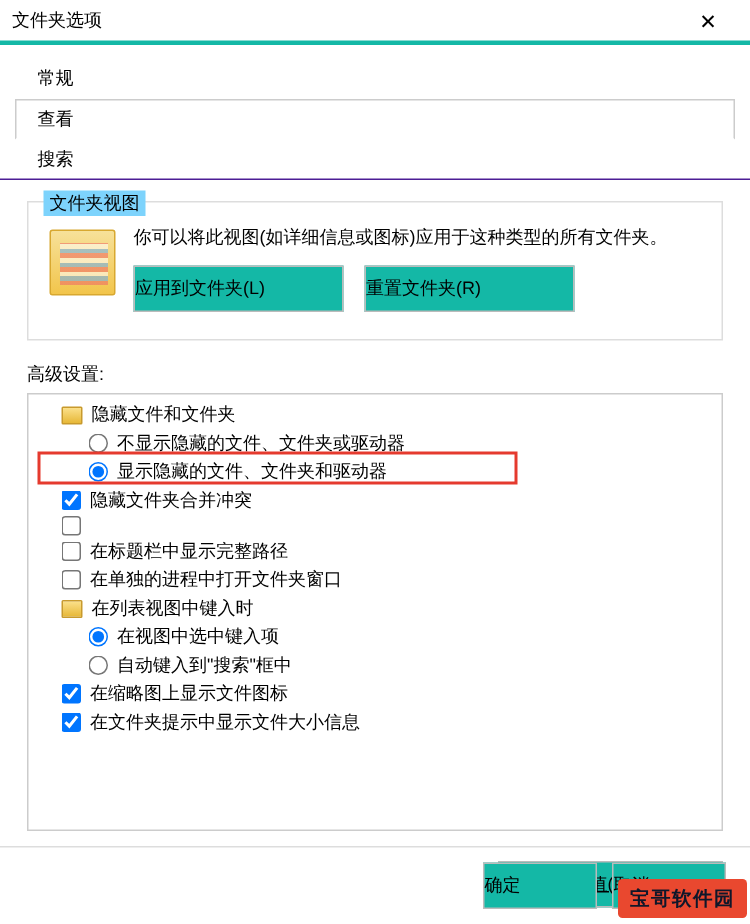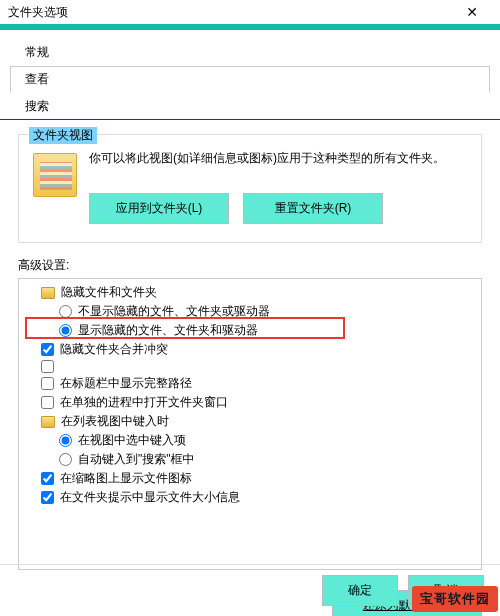--- a/index.html
+++ b/index.html
@@ -1,32 +1,32 @@
 <!DOCTYPE html>
 <html><head>
 <meta charset="utf-8">
 <style>
 * { box-sizing: border-box; margin: 0; padding: 0; }
 body { font-family: "Microsoft YaHei", "Segoe UI", sans-serif; font-size: 12px; background: #fff; width: 500px; height: 616px; overflow: hidden; position: relative; }
-.titlebar { height: 30px; display: flex; align-items: center; padding: 0 8px; border-bottom: 6px solid #14b8a6; }
+.titlebar { height: 30px; display: flex; align-items: center; padding: 0 8px; border-bottom: 3px solid #14b8a6; }
 .titlebar-text { flex: 1; font-size: 12px; }
 .close-btn { width: 40px; height: 28px; display: flex; align-items: center; justify-content: center; cursor: pointer; font-size: 14px; }
 .tabs { display: flex; padding: 8px 10px 0 10px; border-bottom: 1px solid #4c1d95; flex-direction: column; }
 .tab { padding: 4px 14px; border: 1px solid transparent; cursor: pointer; position: relative; bottom: -1px; }
 .tab.active { border: 1px solid #ccc; border-bottom: 1px solid #fff; background: #fff; }
 .content { padding: 14px 18px 10px 18px; }
 .section-label { font-size: 12px; margin-bottom: 8px; }
 .view-section { border: 1px solid #ddd; padding: 14px 14px 18px 14px; margin-bottom: 14px; position: relative; }
 .view-section .section-label { position: absolute; top: -8px; left: 10px; background: #7dd3fc; padding: 0 4px; }
 .view-row { display: flex; gap: 12px; align-items: flex-start; }
 .folder-icon { width: 44px; height: 44px; background: linear-gradient(#f7e19a,#f2c54b); border: 1px solid #d8a830; border-radius: 2px; position: relative; flex-shrink: 0; margin-top: 4px; }
 .folder-icon::after { content: ""; position: absolute; left: 6px; top: 8px; width: 32px; height: 28px; background: repeating-linear-gradient(0deg,#e66,#e66 3px,#6ae 3px,#6ae 6px,#fff 6px,#fff 9px); opacity: .55; }
-.view-desc { flex: 1; font-size: 12px; line-height: 1.5; margin-bottom: 26px; }
+.view-desc { flex: 1; font-size: 12px; line-height: 1.5; margin-bottom: 10px; }
 .btn-row { display: flex; gap: 14px; }
-.btn { border: 1px solid #bbb; background: #5eead4; padding: 6px 0; font-size: 12px; cursor: pointer; text-align: center; }
+.btn { border: 1px solid #bbb; background: #14b8a6; padding: 6px 0; font-size: 12px; cursor: pointer; }
 .btn-wide { width: 140px; }
 .adv-label { font-size: 12px; margin-bottom: 4px; }
 .tree-box { border: 1px solid #ccc; height: 292px; overflow: auto; padding: 4px 4px 4px 6px; font-size: 12px; position: relative; }
 .tree-item { display: flex; align-items: center; gap: 4px; padding: 1px 0; white-space: nowrap; }
 .indent-1 { padding-left: 16px; }
 .indent-2 { padding-left: 34px; }
 .mini-folder { width: 14px; height: 12px; background: linear-gradient(#fbe08a,#e7b838); border: 1px solid #c89a2d; border-radius: 1px; display: inline-block; margin-right: 2px; }
 input[type=checkbox], input[type=radio] { margin-right: 2px; }
 .highlight-box { position: absolute; border: 2px solid #e53a2e; pointer-events: none; }
 .restore-row { padding: 10px 18px 0 18px; display: flex; justify-content: flex-end; text-decoration: underline; }

